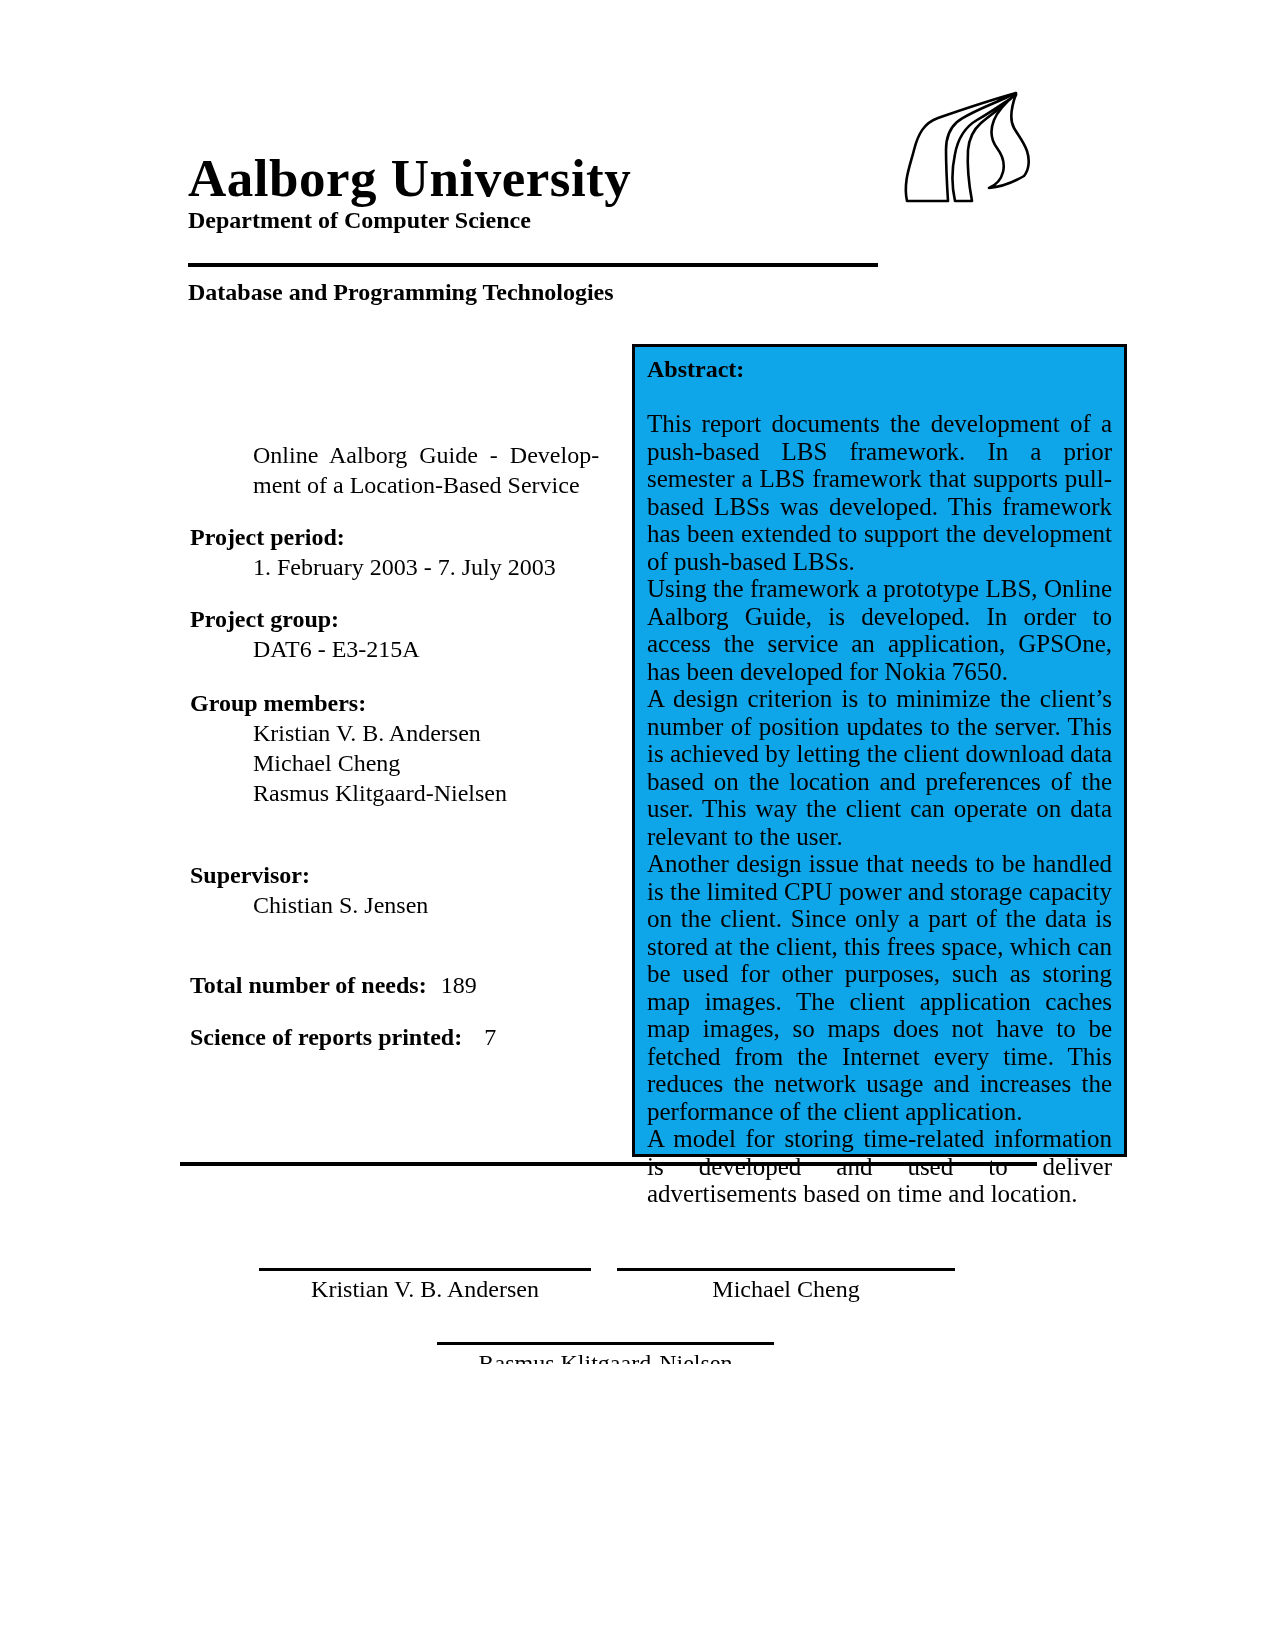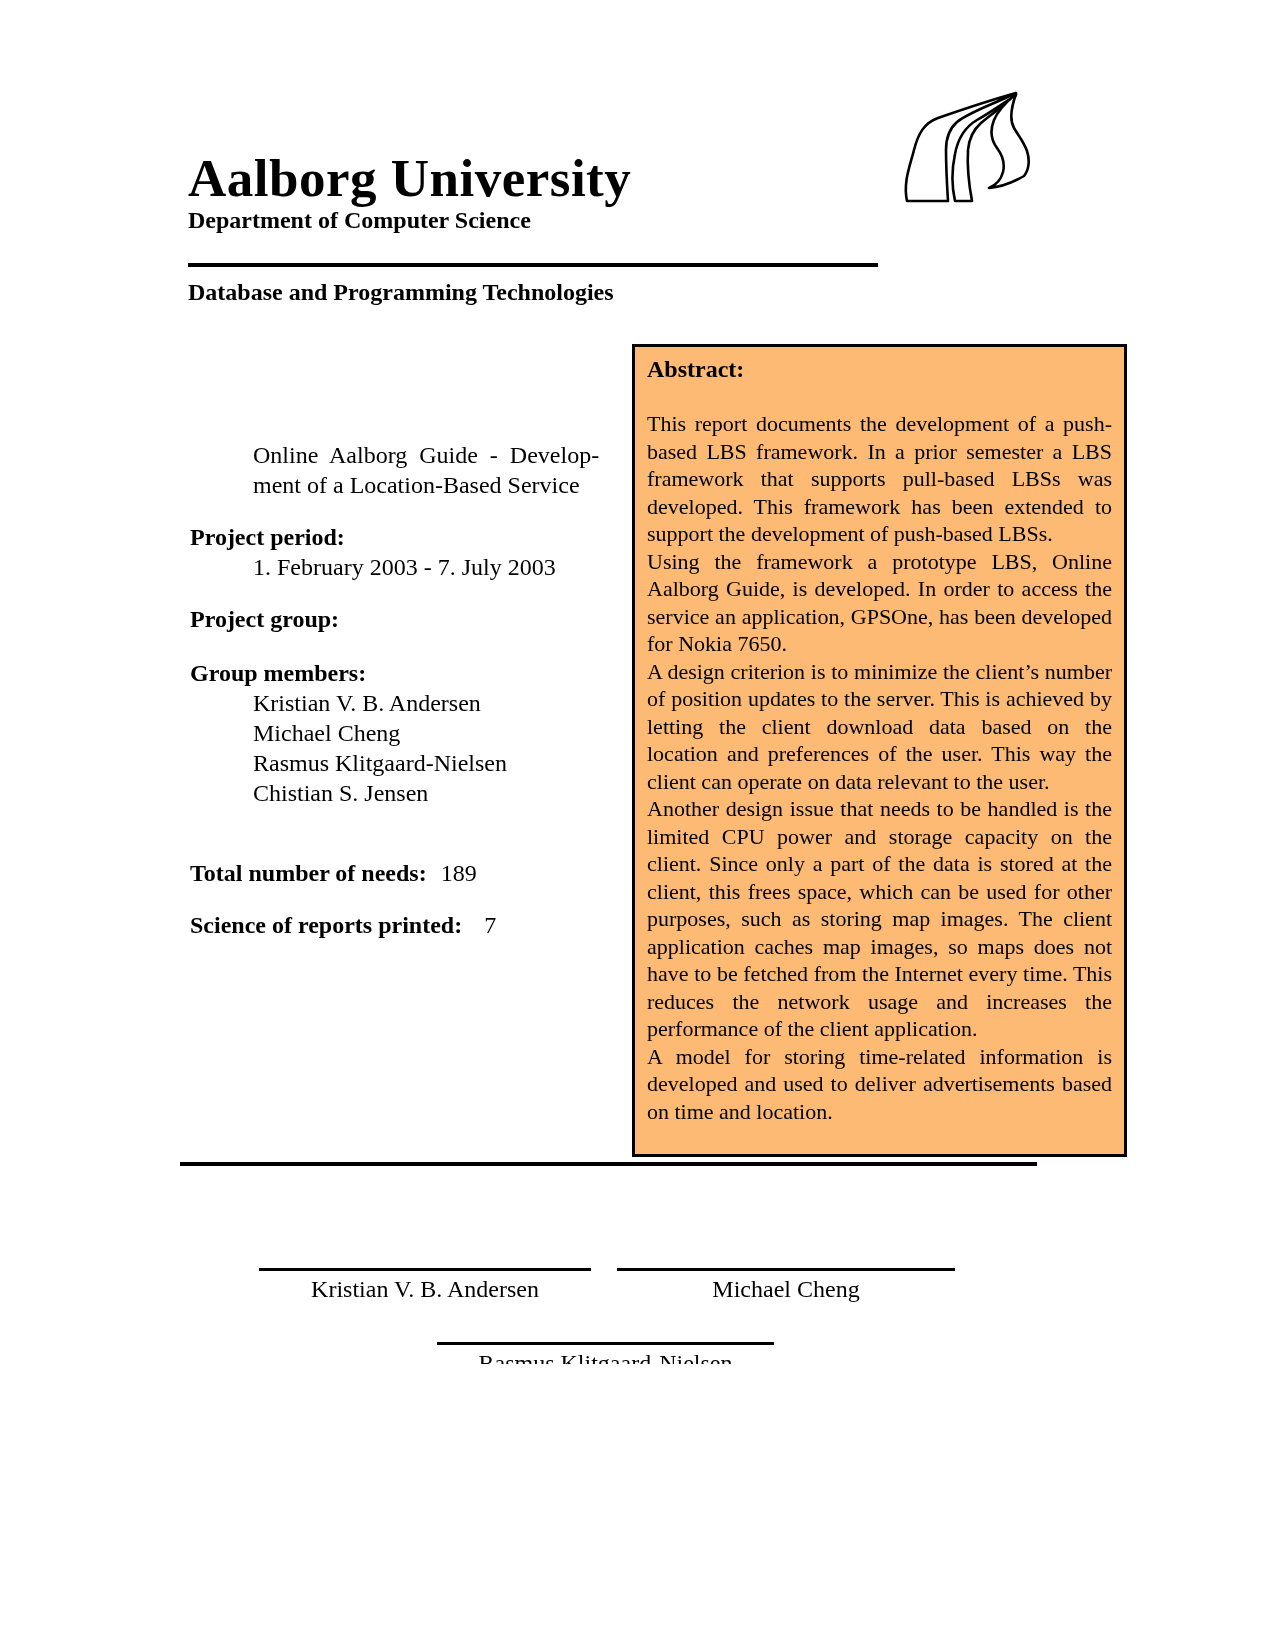--- a/index.html
+++ b/index.html
@@ -35,24 +35,24 @@
   .mt52 { margin-top: 52px; }
   .inline-val { font-weight: normal; margin-left: 14px; }
   .inline-val2 { font-weight: normal; margin-left: 22px; }
 
   
   .abstract-box {
     position: absolute; left: 632px; top: 344px;
     width: 495px; height: 813px;
     border: 3px solid #000;
     padding: 7px 12px;
-    background: #fdba74;
+    background: #0ea5e9;
   }
   .abstract-label { font-size: 24px; font-weight: bold; line-height: 30px; }
-  .abstract-text { margin-top: 26px; font-size: 22px; line-height: 27.5px; text-align: justify; }
+  .abstract-text { margin-top: 26px; font-size: 25px; line-height: 27.5px; text-align: justify; }
   .abstract-text p { margin: 0; }
 
   
   .bottom-rule { position: absolute; left: 180px; top: 1162px; width: 857px; height: 4px; background: #000; }
   .sig { position: absolute; border-top: 3px solid #000; text-align: center; font-size: 24px; line-height: 30px; padding-top: 3px; }
   .sig-1 { left: 259px; top: 1268px; width: 332px; }
   .sig-2 { left: 617px; top: 1268px; width: 338px; }
   .sig-3 { left: 437px; top: 1342px; width: 337px; }
 </style>
 </head>
@@ -80,28 +80,30 @@
   <div class="info">
     <div class="value">
       <div class="wsp">Online Aalborg Guide - Develop-</div>
       <div>ment of a Location-Based Service</div>
     </div>
 
     <div class="label mt22">Project period:</div>
     <div class="value">1. February 2003 - 7. July 2003</div>
 
     <div class="label mt22">Project group:</div>
+    <div class="value">DAT6 - E3-215A</div>
 
     <div class="label mt24">Group members:</div>
     <div class="value">
         <div>Kristian V. B. Andersen</div>
         <div>Michael Cheng</div>
         <div>Rasmus Klitgaard-Nielsen</div>
       </div>
 
+    <div class="label mt52">Supervisor:</div>
     <div class="value">Chistian S. Jensen</div>
 
     <div class="label mt50"><span>Total number of needs:</span><span class="inline-val">189</span></div>
 
     <div class="label mt22"><span>Science of reports printed:</span><span class="inline-val2">7</span></div>
   </div>
 
   <div class="abstract-box">
     <div class="abstract-label">Abstract:</div>
     <div class="abstract-text">

